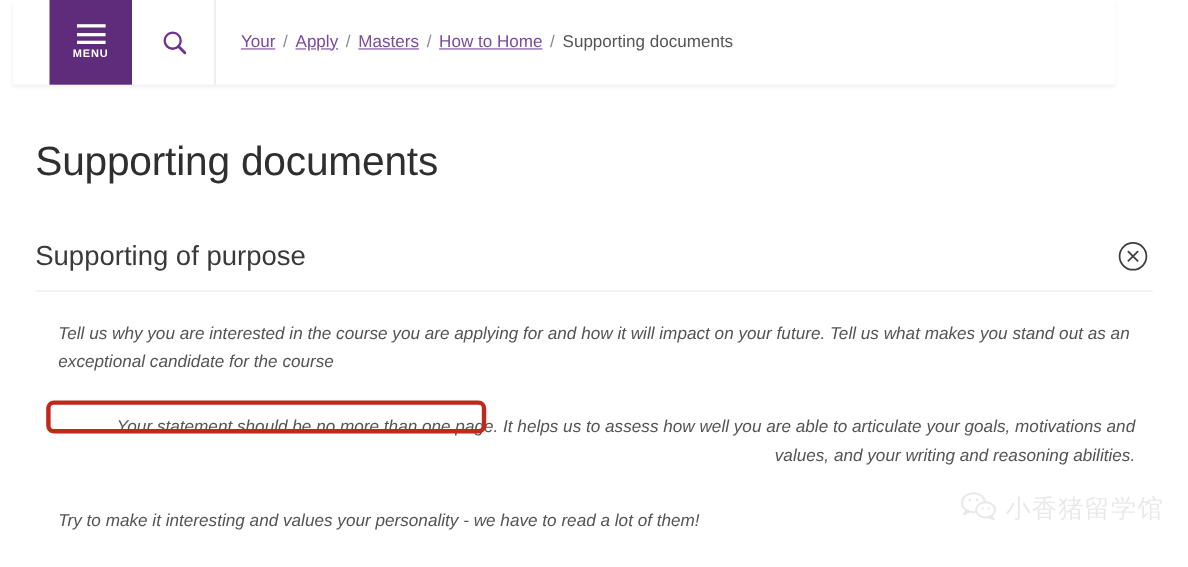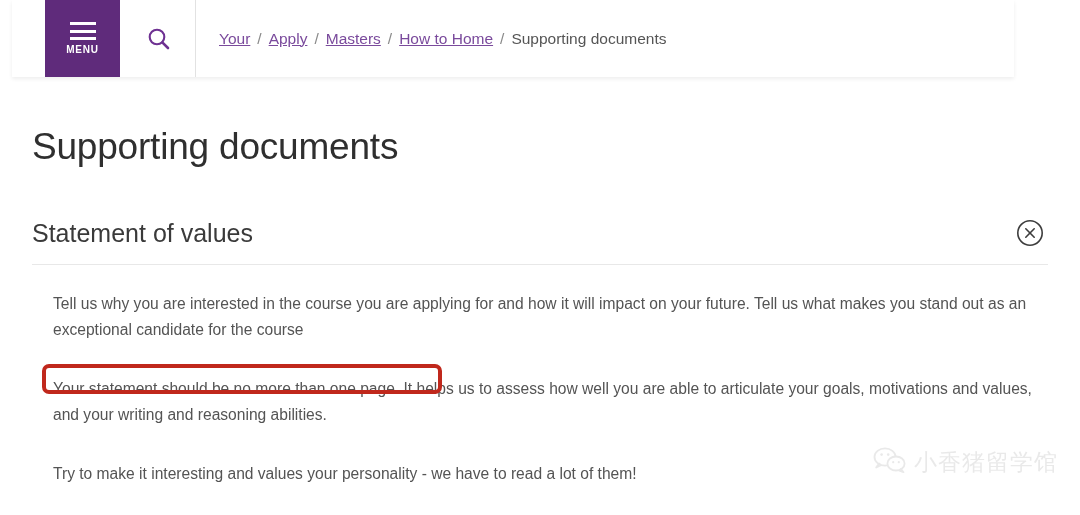--- a/index.html
+++ b/index.html
@@ -155,35 +155,37 @@
     background: transparent;
     border: none;
     padding: 0;
     display: flex;
     align-items: center;
     justify-content: center;
   }
 
   .accordion-body {
     padding: 26px 48px 0 53px;
+    font-style: italic;
   }
   .body-text {
     font-size: 15.6px;
     line-height: 26px;
     color: #545454;
     max-width: 1012px;
     margin: 0 0 33px 0;
     font-family: "Liberation Sans", sans-serif;
   }
   .body-text.last {
     margin-bottom: 0;
     margin-top: 32px;
   }
   .highlight-wrap {
     position: relative;
+    text-align: right;
   }
   .redbox {
     position: absolute;
     left: -11px;
     top: -12px;
     width: 400px;
     height: 30px;
     border: 4px solid #c0281c;
     border-radius: 7px;
     box-sizing: border-box;
@@ -246,21 +248,21 @@
   </nav>
 </div>
 
 <div class="content">
 
   <h1 class="page-title">Supporting documents</h1>
 
   <section class="accordion">
 
     <div class="accordion-header">
-      <span class="accordion-title">Statement of values</span>
+      <span class="accordion-title">Supporting of purpose</span>
       <button class="close-toggle">
         <svg width="28" height="28" viewBox="0 0 28 28">
           <circle cx="14" cy="14" r="12.2" fill="none" stroke="#3d3d3d" stroke-width="1.6"></circle>
           <line x1="9.8" y1="9.8" x2="18.2" y2="18.2" stroke="#3d3d3d" stroke-width="1.6" stroke-linecap="round"></line>
           <line x1="18.2" y1="9.8" x2="9.8" y2="18.2" stroke="#3d3d3d" stroke-width="1.6" stroke-linecap="round"></line>
         </svg>
       </button>
     </div>
 
     <div class="accordion-body">

